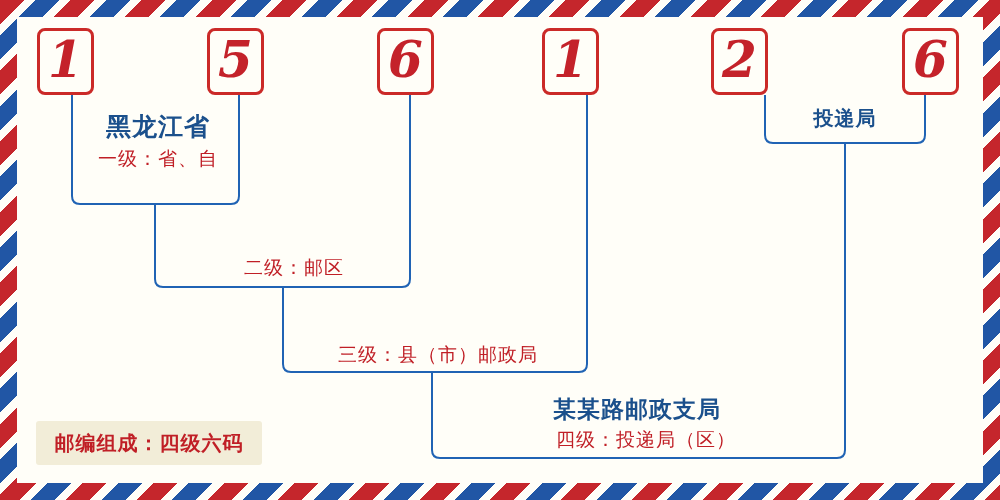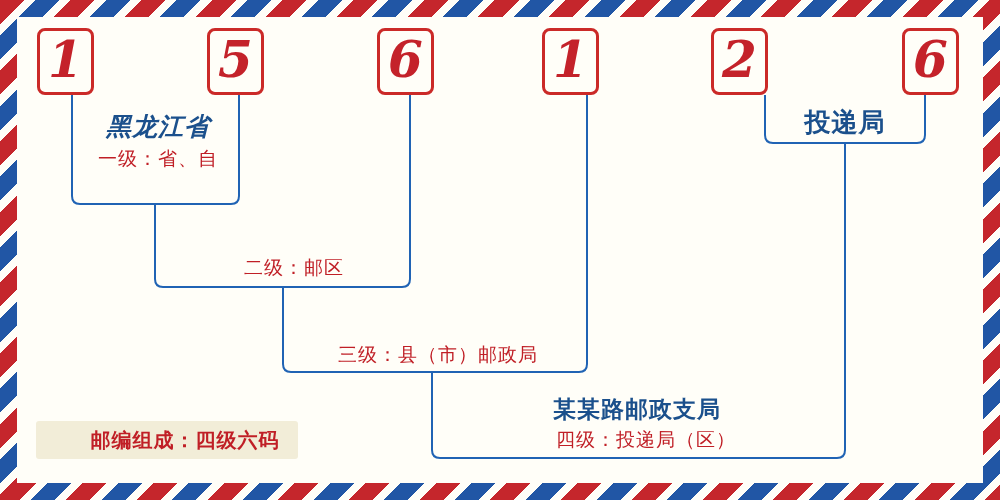--- a/index.html
+++ b/index.html
@@ -34,28 +34,28 @@
     font-size:50px;line-height:1;color:#c4222a;
     transform:translateY(-2px);
   }
   .lbl{
     position:absolute;white-space:nowrap;
     transform:translateX(-50%);
     letter-spacing:1px;
   }
   .lbl-blue{color:#1b508c;font-weight:bold;}
   .lbl-red{color:#c01f26;}
-  .name-big{font-size:25px;font-style:italic;}
-  .name-mid{font-size:26px;}
+  .name-big{font-size:25px;}
+  .name-mid{font-size:20px;}
   .name-small{font-size:23px;}
   .desc{font-size:19px;text-align:right;}
   .footer-chip{
-    position:absolute;left:36px;top:421px;width:226px;height:38px;
+    position:absolute;left:36px;top:421px;width:226px;height:44px;
     background:#f2edd8;border-radius:3px;
-    display:flex;align-items:center;justify-content:center;padding-left:36px;
+    display:flex;align-items:center;justify-content:center;
   }
   .footer-chip span{
     color:#c01f26;font-weight:bold;font-size:20px;letter-spacing:1px;
   }
 </style>
 </head>
 <body>
 
 <div class="frame">
   <div class="inner"></div>

